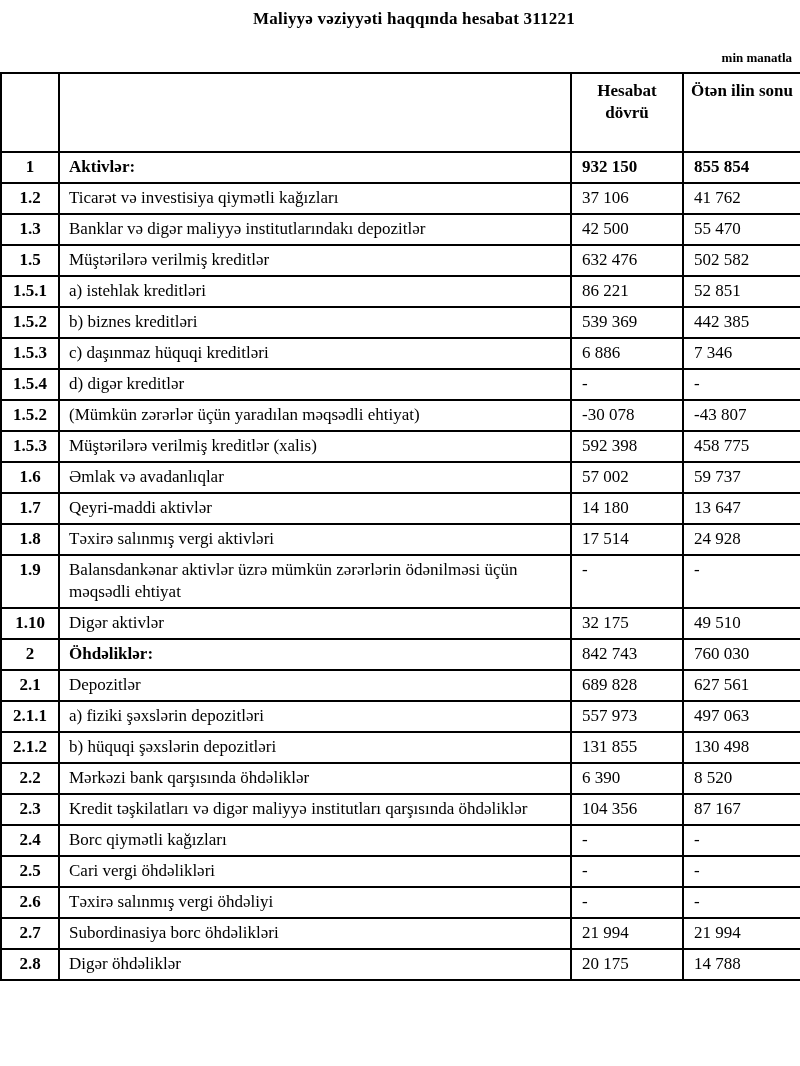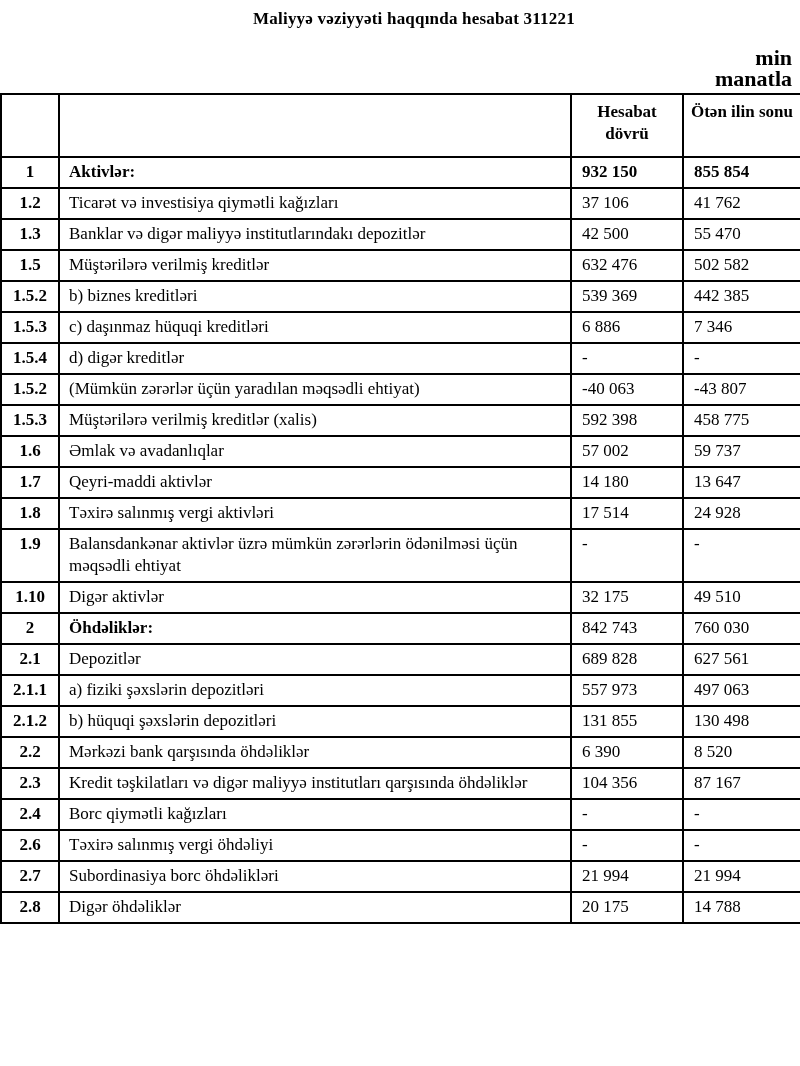--- a/index.html
+++ b/index.html
@@ -21,21 +21,21 @@
   }
 
   .unit-note {
     width: 80px;
     margin-left: auto;
     margin-right: 8px;
     margin-top: 18px;
     margin-bottom: 4px;
     text-align: right;
     font-weight: bold;
-    font-size: 22px;
+    font-size: 13px;
     line-height: 21px;
   }
 
   table.fin-table {
     width: 800px;
     border-collapse: collapse;
     table-layout: fixed;
     font-size: 17px;
   }
   .fin-table col.c-no    { width: 58px;  }
@@ -44,21 +44,21 @@
   .fin-table col.c-prev  { width: 118px; }
 
   .fin-table th, .fin-table td {
     border: 2px solid #000000;
     vertical-align: top;
     line-height: 22px;
     padding: 3px 6px 4px 6px;
   }
 
   .fin-table thead th {
-    height: 63px;
+    height: 79px;
     font-weight: bold;
     padding-top: 6px;
   }
 
   td.cell-no {
     text-align: center;
     font-weight: bold;
     padding-left: 2px;
     padding-right: 2px;
   }
@@ -109,41 +109,47 @@
         <td class="cell-val">42 500</td>
         <td class="cell-val">55 470</td>
       </tr>
       <tr>
         <td class="cell-no">1.5</td>
         <td class="cell-label">Müştərilərə verilmiş kreditlər</td>
         <td class="cell-val">632 476</td>
         <td class="cell-val">502 582</td>
       </tr>
       <tr>
+        <td class="cell-no">1.5.1</td>
+        <td class="cell-label">a) istehlak kreditləri</td>
+        <td class="cell-val">86 221</td>
+        <td class="cell-val">52 851</td>
+      </tr>
+      <tr>
         <td class="cell-no">1.5.2</td>
         <td class="cell-label">b) biznes kreditləri</td>
         <td class="cell-val">539 369</td>
         <td class="cell-val">442 385</td>
       </tr>
       <tr>
         <td class="cell-no">1.5.3</td>
         <td class="cell-label">c) daşınmaz hüquqi kreditləri</td>
         <td class="cell-val">6 886</td>
         <td class="cell-val">7 346</td>
       </tr>
       <tr>
         <td class="cell-no">1.5.4</td>
         <td class="cell-label">d) digər kreditlər</td>
         <td class="cell-val">-</td>
         <td class="cell-val">-</td>
       </tr>
       <tr>
         <td class="cell-no">1.5.2</td>
         <td class="cell-label">(Mümkün zərərlər üçün yaradılan məqsədli ehtiyat)</td>
-        <td class="cell-val">-40 063</td>
+        <td class="cell-val">-30 078</td>
         <td class="cell-val">-43 807</td>
       </tr>
       <tr>
         <td class="cell-no">1.5.3</td>
         <td class="cell-label">Müştərilərə verilmiş kreditlər (xalis)</td>
         <td class="cell-val">592 398</td>
         <td class="cell-val">458 775</td>
       </tr>
       <tr>
         <td class="cell-no">1.6</td>
@@ -211,20 +217,26 @@
         <td class="cell-val">104 356</td>
         <td class="cell-val">87 167</td>
       </tr>
       <tr>
         <td class="cell-no">2.4</td>
         <td class="cell-label">Borc qiymətli kağızları</td>
         <td class="cell-val">-</td>
         <td class="cell-val">-</td>
       </tr>
       <tr>
+        <td class="cell-no">2.5</td>
+        <td class="cell-label">Cari vergi öhdəlikləri</td>
+        <td class="cell-val">-</td>
+        <td class="cell-val">-</td>
+      </tr>
+      <tr>
         <td class="cell-no">2.6</td>
         <td class="cell-label">Təxirə salınmış vergi öhdəliyi</td>
         <td class="cell-val">-</td>
         <td class="cell-val">-</td>
       </tr>
       <tr>
         <td class="cell-no">2.7</td>
         <td class="cell-label">Subordinasiya borc öhdəlikləri</td>
         <td class="cell-val">21 994</td>
         <td class="cell-val">21 994</td>

